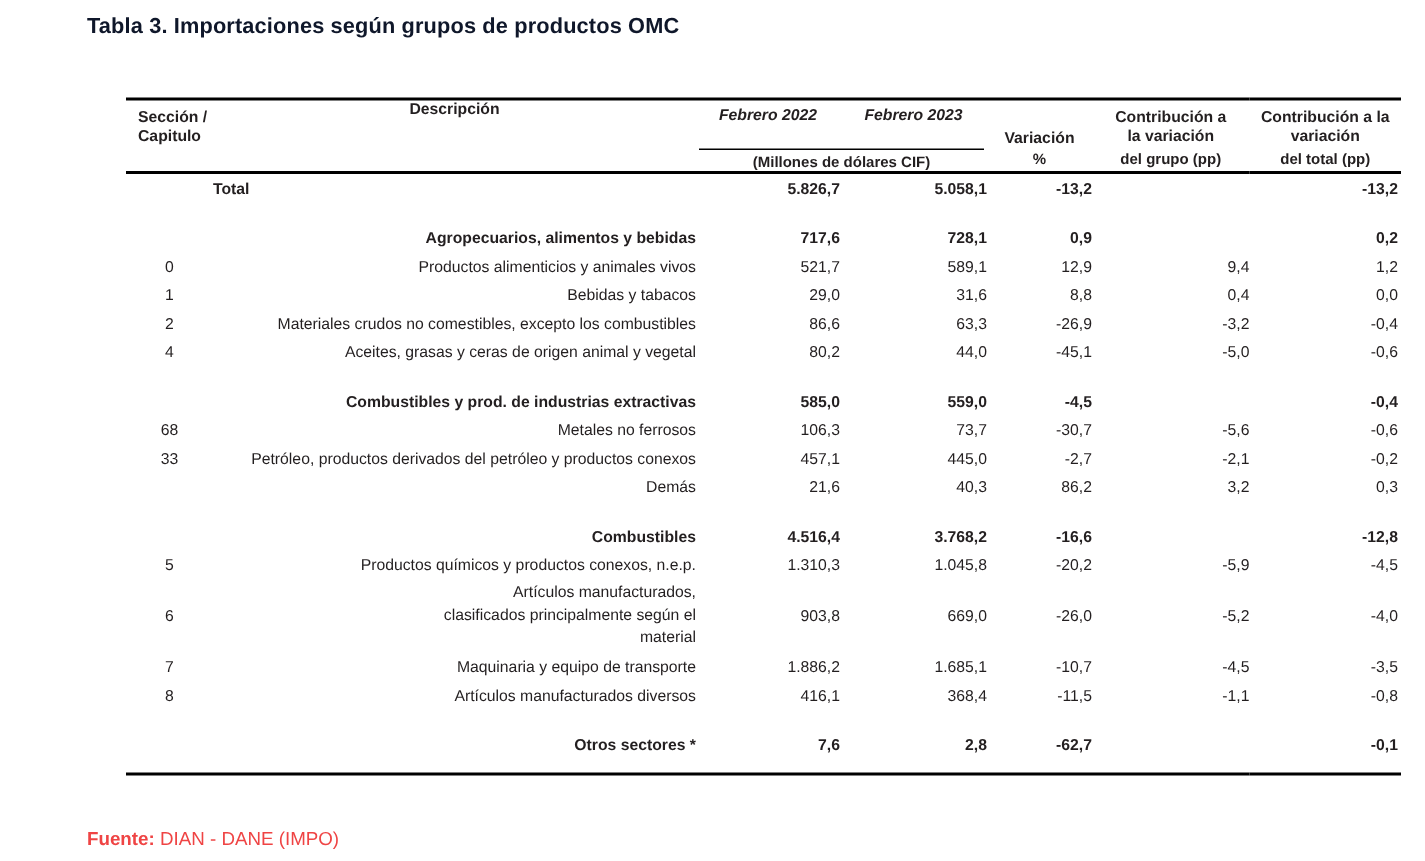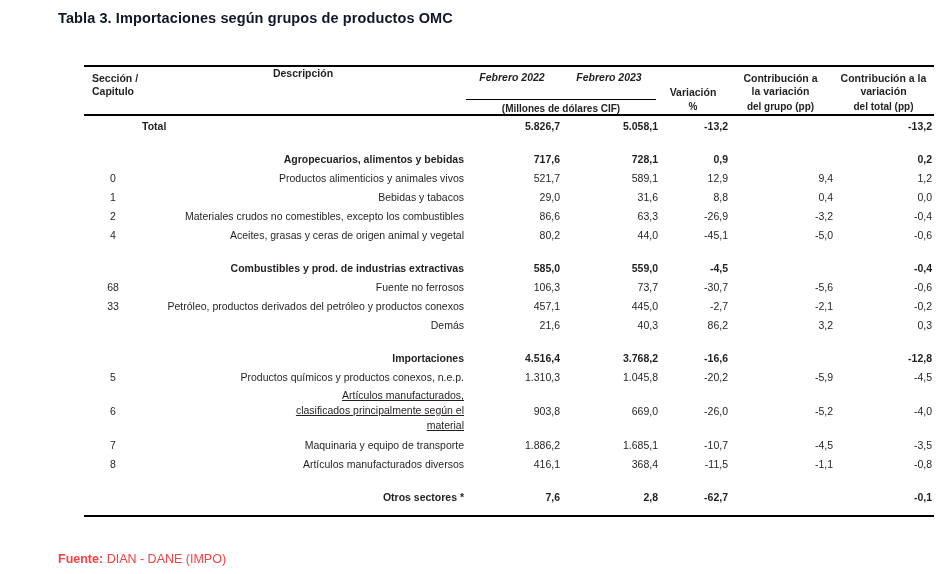--- a/index.html
+++ b/index.html
@@ -149,21 +149,20 @@
     font-size: 0;
     line-height: 0;
   }
   tr.multiline td {
     height: auto;
     padding-top: 2px;
     padding-bottom: 2px;
   }
   tr.multiline td.c-desc {
     line-height: 15px;
-    text-decoration: underline;
   }
   .bottom-rule td {
     border-top: 2.1px solid #000;
     height: 0;
     font-size: 0;
     line-height: 0;
   }
 
   
   .source {
@@ -302,21 +301,21 @@
     <td class="c-sec"></td>
     <td class="c-desc">Combustibles y prod. de industrias extractivas</td>
     <td class="c-num">585,0</td>
     <td class="c-num">559,0</td>
     <td class="c-num">-4,5</td>
     <td class="c-num"></td>
     <td class="c-num last">-0,4</td>
   </tr>
   <tr class="datarow">
     <td class="c-sec">68</td>
-    <td class="c-desc">Fuente no ferrosos</td>
+    <td class="c-desc">Metales no ferrosos</td>
     <td class="c-num">106,3</td>
     <td class="c-num">73,7</td>
     <td class="c-num">-30,7</td>
     <td class="c-num">-5,6</td>
     <td class="c-num last">-0,6</td>
   </tr>
   <tr class="datarow">
     <td class="c-sec">33</td>
     <td class="c-desc">Petróleo, productos derivados del petróleo y productos conexos</td>
     <td class="c-num">457,1</td>
@@ -334,21 +333,21 @@
     <td class="c-num">3,2</td>
     <td class="c-num last">0,3</td>
   </tr>
 
   <tr class="spacer">
           <td colspan="7"></td>
         </tr>
 
   <tr class="datarow bold">
     <td class="c-sec"></td>
-    <td class="c-desc">Importaciones</td>
+    <td class="c-desc">Combustibles</td>
     <td class="c-num">4.516,4</td>
     <td class="c-num">3.768,2</td>
     <td class="c-num">-16,6</td>
     <td class="c-num"></td>
     <td class="c-num last">-12,8</td>
   </tr>
   <tr class="datarow">
     <td class="c-sec">5</td>
     <td class="c-desc">Productos químicos y productos conexos, n.e.p.</td>
     <td class="c-num">1.310,3</td>

